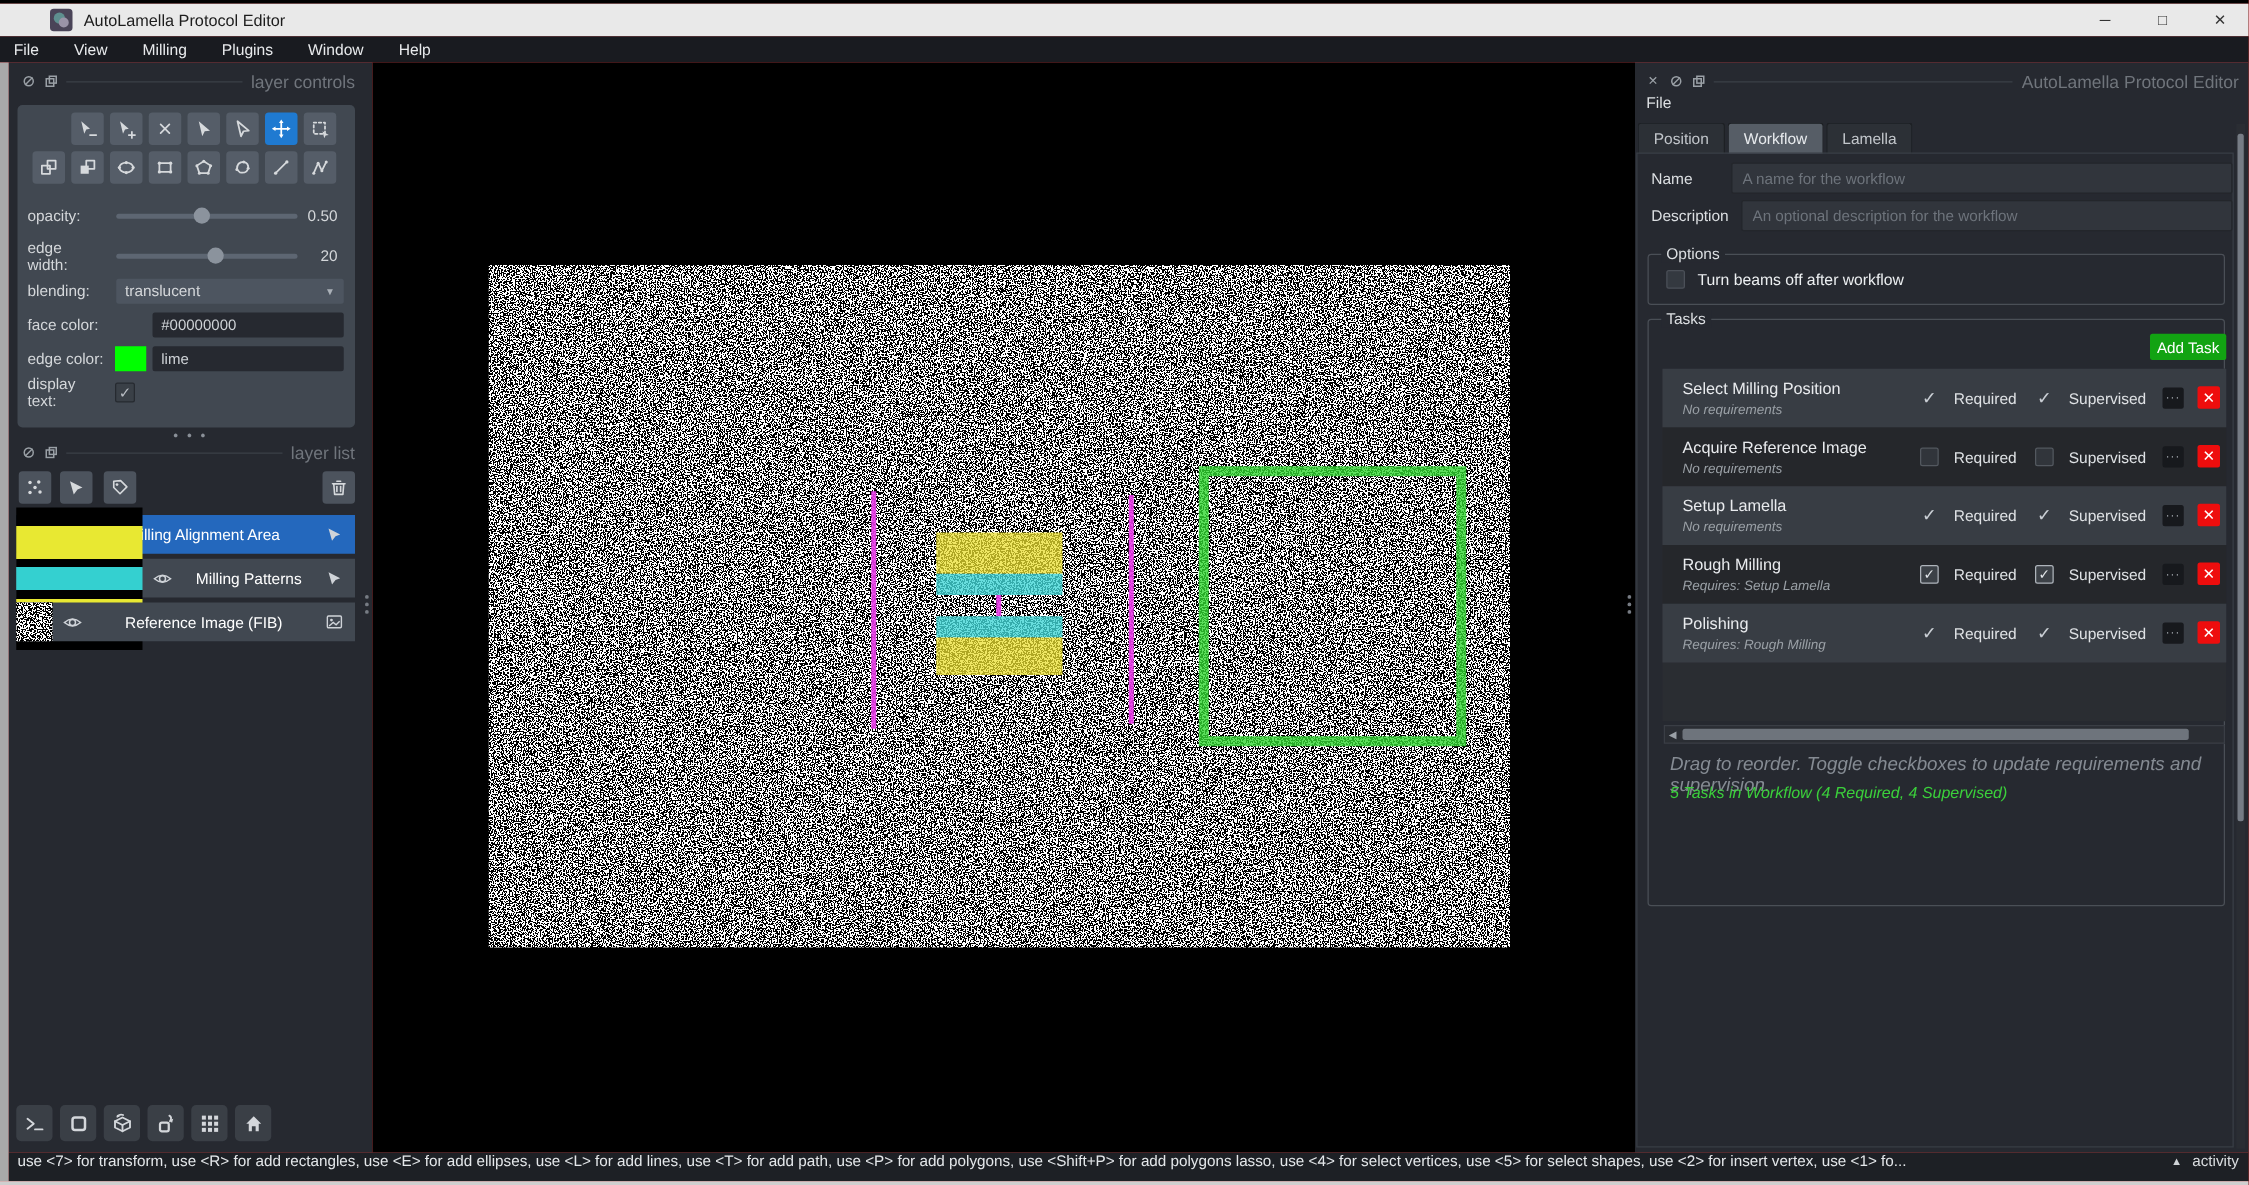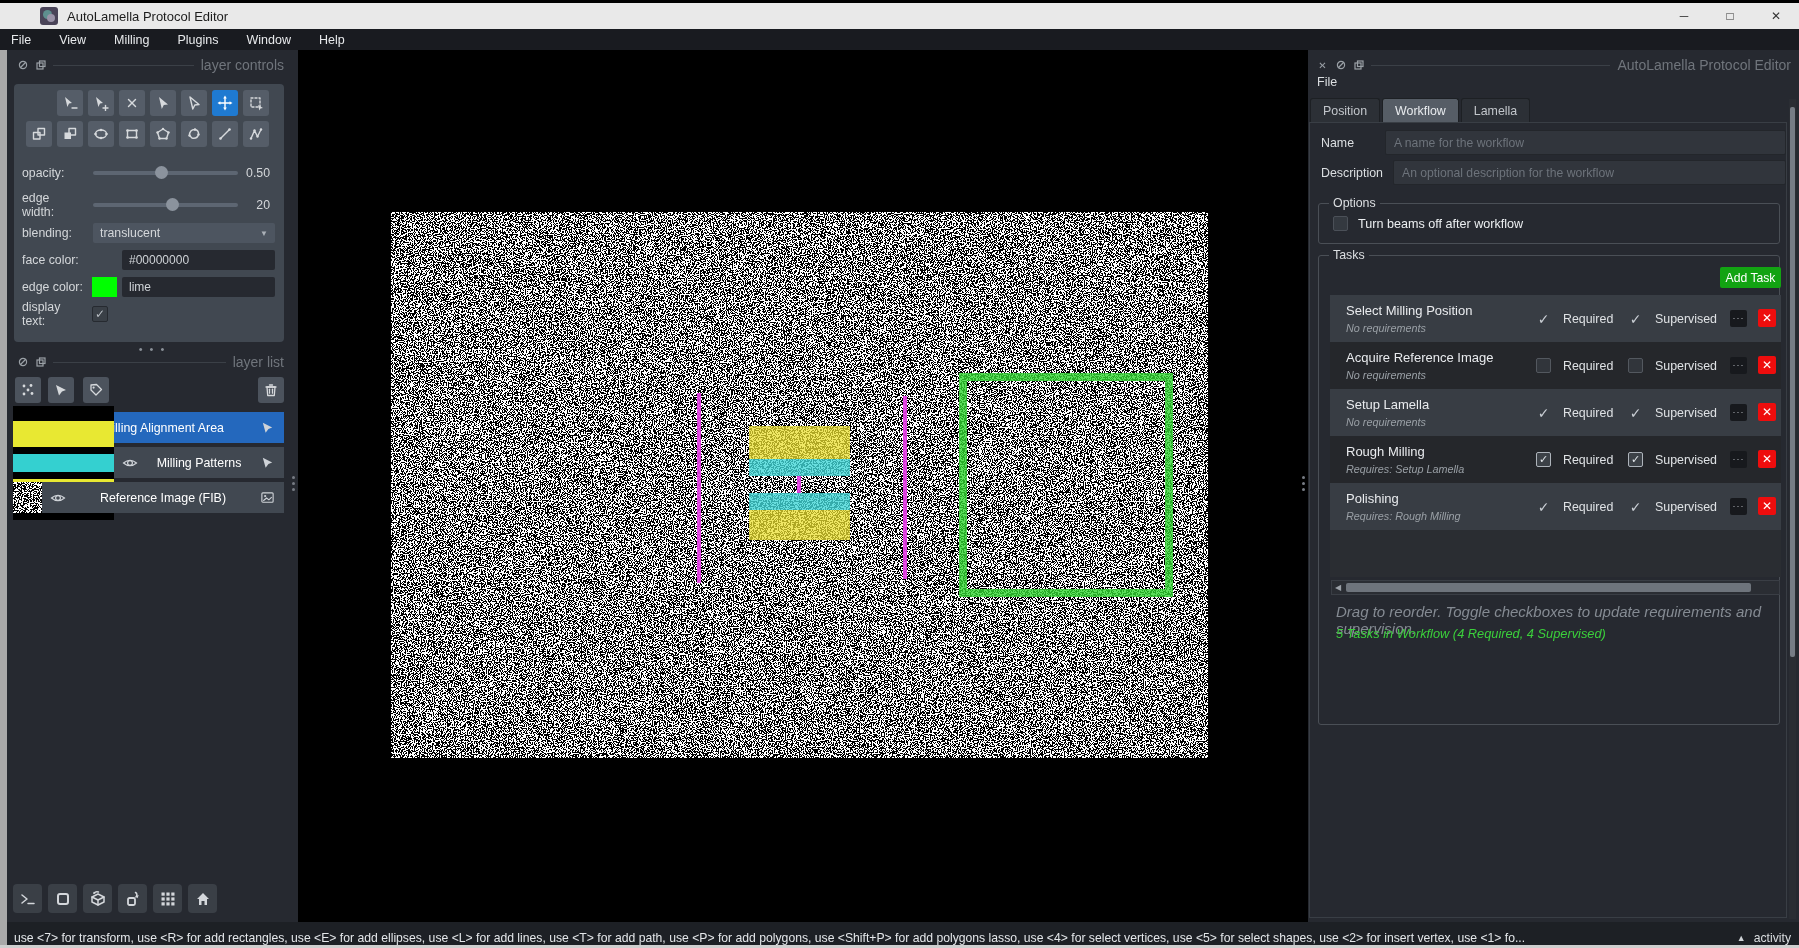--- a/index.html
+++ b/index.html
@@ -20,21 +20,21 @@
     font-size:12px; color:#333; }
   .menubar { position:absolute; left:0; top:29px; width:1799px; height:21px; background:#191b20;
     display:flex; align-items:center; gap:28px; padding-left:11px; }
   .menu-item { font-size:12.5px; color:#e8eaec; }
 
   .left-edge { position:absolute; left:0; top:50px; width:7px; height:895px; background:#a9a9a9; }
   .bottom-strip { position:absolute; left:0; top:945px; width:1799px; height:3px; background:#cfcfcf; }
 
   
   .statusbar { position:absolute; left:7px; top:922px; width:1792px; height:23px; background:#1d2025;
-    display:flex; align-items:flex-end; }
+    display:flex; align-items:flex-start; }
   .status-text { margin-left:7px; font-size:12.2px; color:#e4e7ea; white-space:nowrap; }
   .activity { margin-left:auto; margin-right:8px; display:flex; align-items:center; gap:8px;
     font-size:12.2px; color:#dadde0; }
   .activity .chev { font-size:9px; color:#cfd3d7; }
 
   
   .left-dock  { position:absolute; left:7px;   top:50px; width:291px;  height:872px; background:#262930; }
   .canvas     { position:absolute; left:298px; top:50px; width:1010px; height:872px; background:#000; overflow:hidden; }
   .right-dock { position:absolute; left:1308px;top:50px; width:491px;  height:872px; background:#262930; }
 

